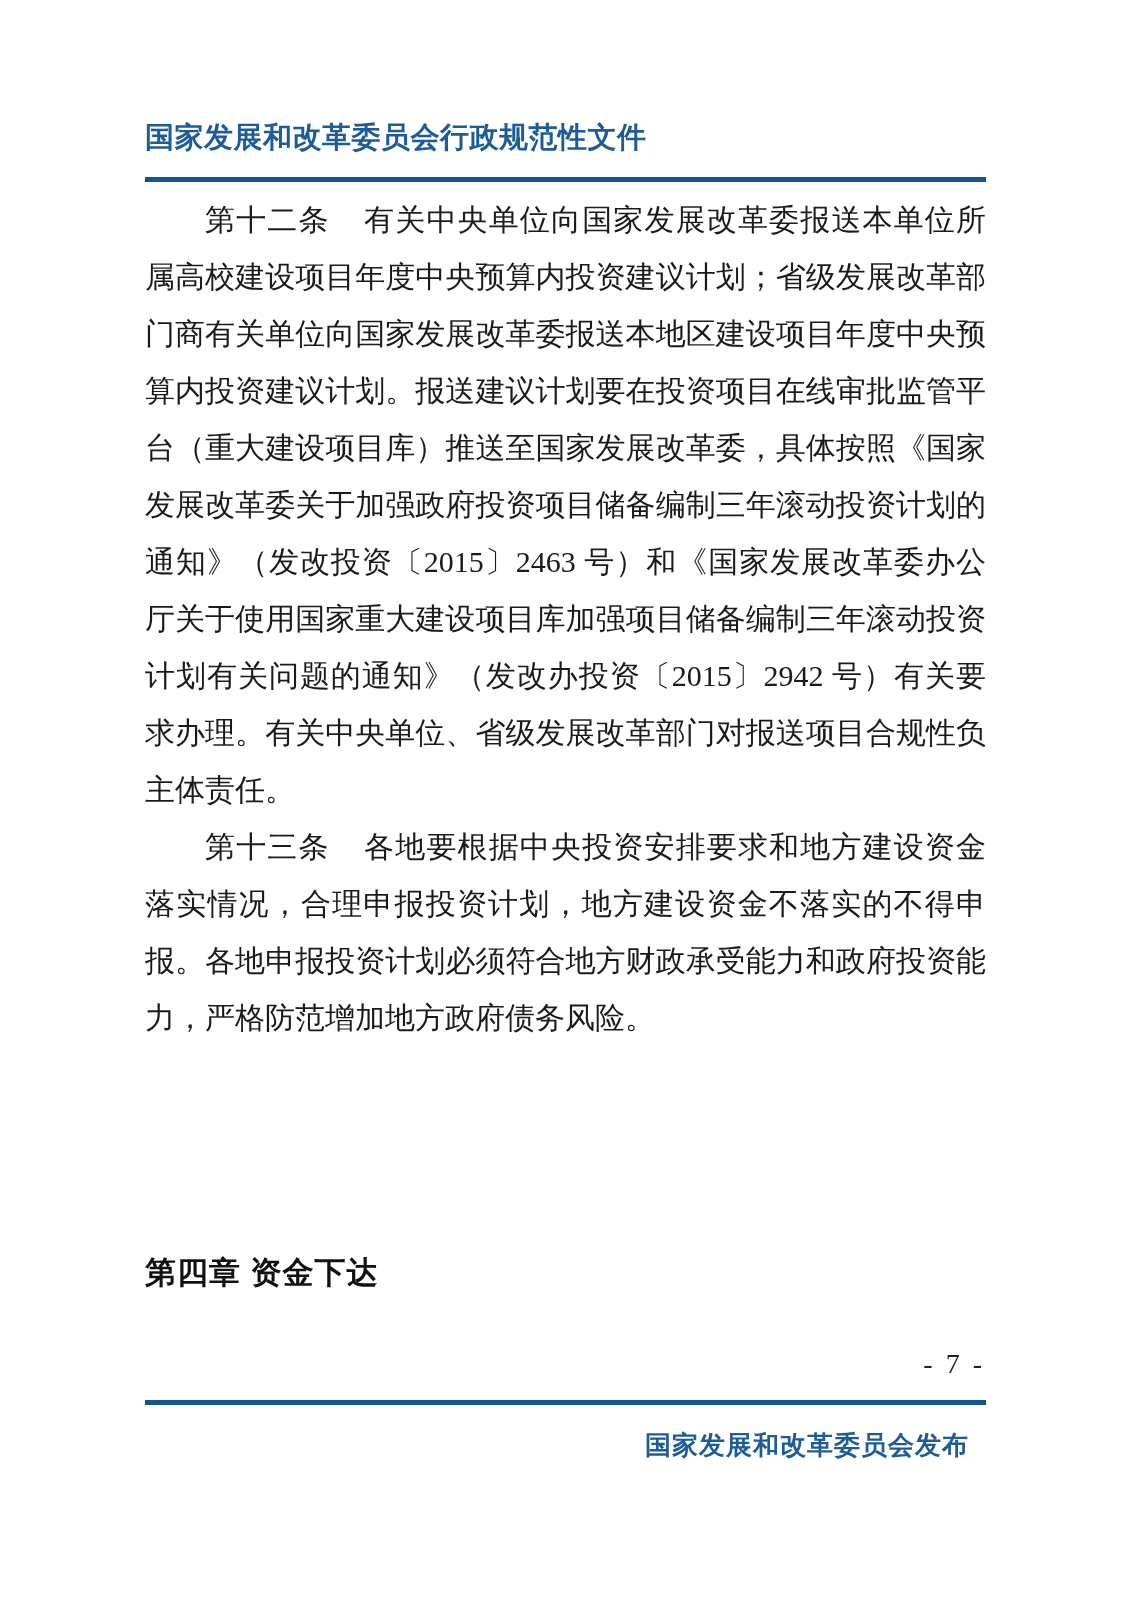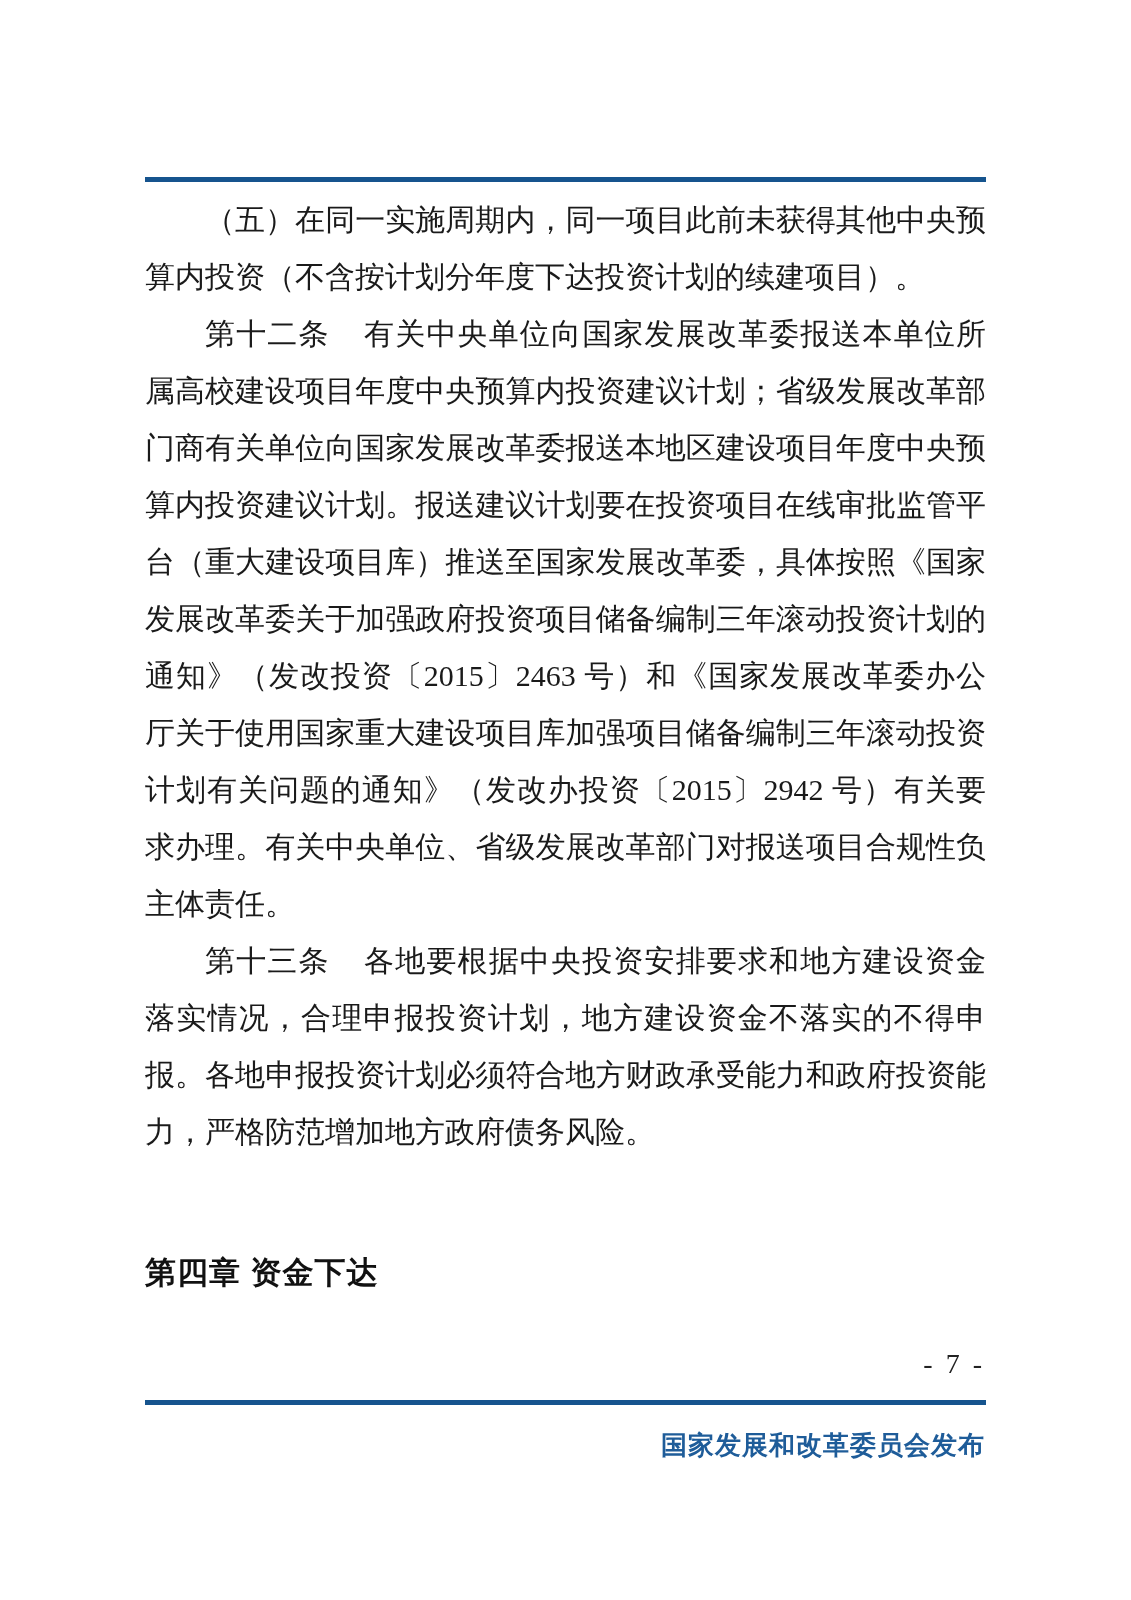--- a/index.html
+++ b/index.html
@@ -82,41 +82,39 @@
     position: absolute;
     left: 145px;
     top: 1400px;
     width: 841px;
     height: 5px;
     background: var(--rule-blue, #16548E);
   }
   .footer-publisher {
     position: absolute;
     top: 1428px;
-    right: 146px;
+    right: 162px;
     font-family: "Liberation Sans", sans-serif;
     font-weight: bold;
     font-size: 26px;
     letter-spacing: 1px;
     color: var(--accent-blue, #1E5C99);
     white-space: nowrap;
   }
 </style>
 </head>
 <body>
 
 <div class="page">
 
+  <div class="header-title">国家发展和改革委员会行政规范性文件</div>
 
   <div class="header-rule"></div>
 
   <div class="body-text">
-    <p>
-      <span>（五）在同一实施周期内，同一项目此前未获得其他中央预算内投资（不含按计划分年度下达投资计划的续建项目）。</span>
-    </p>
     <p>
       <span class="article-label">第十二条</span><span>有关中央单位向国家发展改革委报送本单位所属高校建设项目年度中央预算内投资建议计划；省级发展改革部门商有关单位向国家发展改革委报送本地区建设项目年度中央预算内投资建议计划。报送建议计划要在投资项目在线审批监管平台（重大建设项目库）推送至国家发展改革委，具体按照《国家发展改革委关于加强政府投资项目储备编制三年滚动投资计划的通知》（发改投资〔2015〕2463 号）和《国家发展改革委办公厅关于使用国家重大建设项目库加强项目储备编制三年滚动投资计划有关问题的通知》（发改办投资〔2015〕2942 号）有关要求办理。有关中央单位、省级发展改革部门对报送项目合规性负主体责任。</span>
     </p>
     <p>
       <span class="article-label">第十三条</span><span>各地要根据中央投资安排要求和地方建设资金落实情况，合理申报投资计划，地方建设资金不落实的不得申报。各地申报投资计划必须符合地方财政承受能力和政府投资能力，严格防范增加地方政府债务风险。</span>
     </p>
   </div>
 
   <h2 class="chapter-heading">第四章 资金下达</h2>
 

